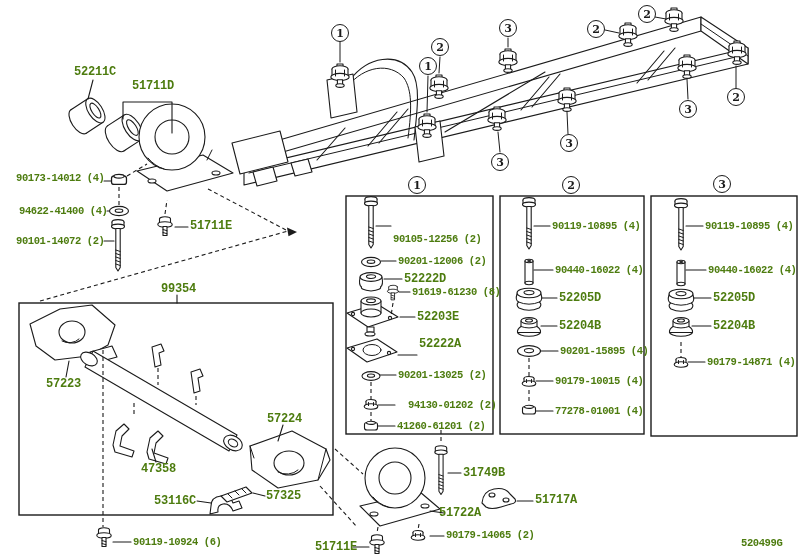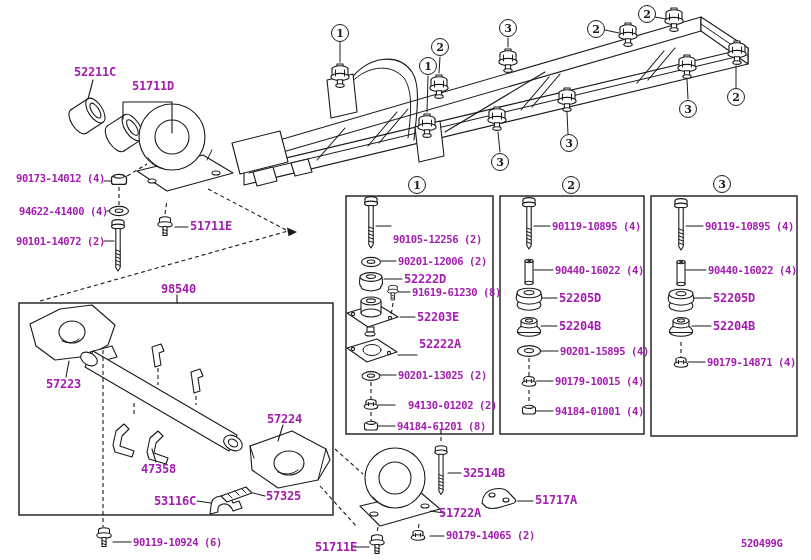--- a/index.html
+++ b/index.html
@@ -6,21 +6,21 @@
   #stage{position:relative;width:811px;height:560px;background:#fff;overflow:hidden;
          font-family:"DejaVu Sans Mono", monospace;}
   svg{position:absolute;left:0;top:0;}
   .p{fill:#fff;stroke:#1b1b1b;stroke-width:1.1;stroke-linejoin:round;stroke-linecap:round;}
   .ln{fill:none;stroke:#1b1b1b;stroke-width:1.1;stroke-linejoin:round;stroke-linecap:round;}
   .thin{stroke-width:1;}
   .bx{fill:none;stroke:#1b1b1b;stroke-width:1.4;}
   .dash{fill:none;stroke:#1b1b1b;stroke-width:1.1;stroke-dasharray:4 3;}
   .fillb{fill:#1b1b1b;stroke:none;}
   .lbl{position:absolute;font-weight:bold;font-size:10.5px;line-height:1.1;
-       letter-spacing:-0.4px;color:#a21caf;white-space:nowrap;}
+       letter-spacing:-0.4px;color:#4d7c0f;white-space:nowrap;font-family:Liberation Mono, monospace;}
   .big{font-size:12px;letter-spacing:-0.2px;}
   .callout{position:absolute;width:16px;height:16px;border:1.6px solid #1b1b1b;border-radius:50%;
            background:#fff;display:flex;align-items:center;justify-content:center;
            font:bold 11px "DejaVu Serif", serif;color:#1b1b1b;}
 </style>
 </head>
 <body>
 
 <div id="stage">
 
@@ -297,53 +297,53 @@
   </g>
 </svg>
 
 <div class="lbl big" style="left:74px;top:66px">52211C</div>
 <div class="lbl big" style="left:132px;top:80px">51711D</div>
 <div class="lbl" style="left:16px;top:173px">90173-14012 (4)</div>
 <div class="lbl" style="left:19px;top:206px">94622-41400 (4)</div>
 <div class="lbl" style="left:16px;top:236px">90101-14072 (2)</div>
 <div class="lbl big" style="left:190px;top:220px">51711E</div>
 
-<div class="lbl big" style="left:161px;top:283px">98540</div>
+<div class="lbl big" style="left:161px;top:283px">99354</div>
 <div class="lbl big" style="left:46px;top:378px">57223</div>
 <div class="lbl big" style="left:267px;top:413px">57224</div>
 <div class="lbl big" style="left:141px;top:463px">47358</div>
 <div class="lbl big" style="left:154px;top:495px">53116C</div>
 <div class="lbl big" style="left:266px;top:490px">57325</div>
 <div class="lbl" style="left:133px;top:537px">90119-10924 (6)</div>
 
 <div class="lbl" style="left:393px;top:234px">90105-12256 (2)</div>
 <div class="lbl" style="left:398px;top:256px">90201-12006 (2)</div>
 <div class="lbl big" style="left:404px;top:273px">52222D</div>
 <div class="lbl" style="left:412px;top:287px">91619-61230 (8)</div>
 <div class="lbl big" style="left:417px;top:311px">52203E</div>
 <div class="lbl big" style="left:419px;top:338px">52222A</div>
 <div class="lbl" style="left:398px;top:370px">90201-13025 (2)</div>
 <div class="lbl" style="left:408px;top:400px">94130-01202 (2)</div>
-<div class="lbl" style="left:397px;top:421px">94184-61201 (8)</div>
+<div class="lbl" style="left:397px;top:421px">41260-61201 (2)</div>
 
 <div class="lbl" style="left:552px;top:221px">90119-10895 (4)</div>
 <div class="lbl" style="left:555px;top:265px">90440-16022 (4)</div>
 <div class="lbl big" style="left:559px;top:292px">52205D</div>
 <div class="lbl big" style="left:559px;top:320px">52204B</div>
 <div class="lbl" style="left:560px;top:346px">90201-15895 (4)</div>
 <div class="lbl" style="left:555px;top:376px">90179-10015 (4)</div>
-<div class="lbl" style="left:555px;top:406px">94184-01001 (4)</div>
+<div class="lbl" style="left:555px;top:406px">77278-01001 (4)</div>
 
 <div class="lbl" style="left:705px;top:221px">90119-10895 (4)</div>
 <div class="lbl" style="left:708px;top:265px">90440-16022 (4)</div>
 <div class="lbl big" style="left:713px;top:292px">52205D</div>
 <div class="lbl big" style="left:713px;top:320px">52204B</div>
 <div class="lbl" style="left:707px;top:357px">90179-14871 (4)</div>
 
-<div class="lbl big" style="left:463px;top:467px">32514B</div>
+<div class="lbl big" style="left:463px;top:467px">31749B</div>
 <div class="lbl big" style="left:535px;top:494px">51717A</div>
 <div class="lbl big" style="left:439px;top:507px">51722A</div>
 <div class="lbl" style="left:446px;top:530px">90179-14065 (2)</div>
 <div class="lbl big" style="left:315px;top:541px">51711E</div>
 
 <div class="lbl" style="left:741px;top:538px">520499G</div>
 
 <div class="callout" style="left:331px;top:24px">1</div>
 <div class="callout" style="left:419px;top:57px">1</div>
 <div class="callout" style="left:431px;top:38px">2</div>

